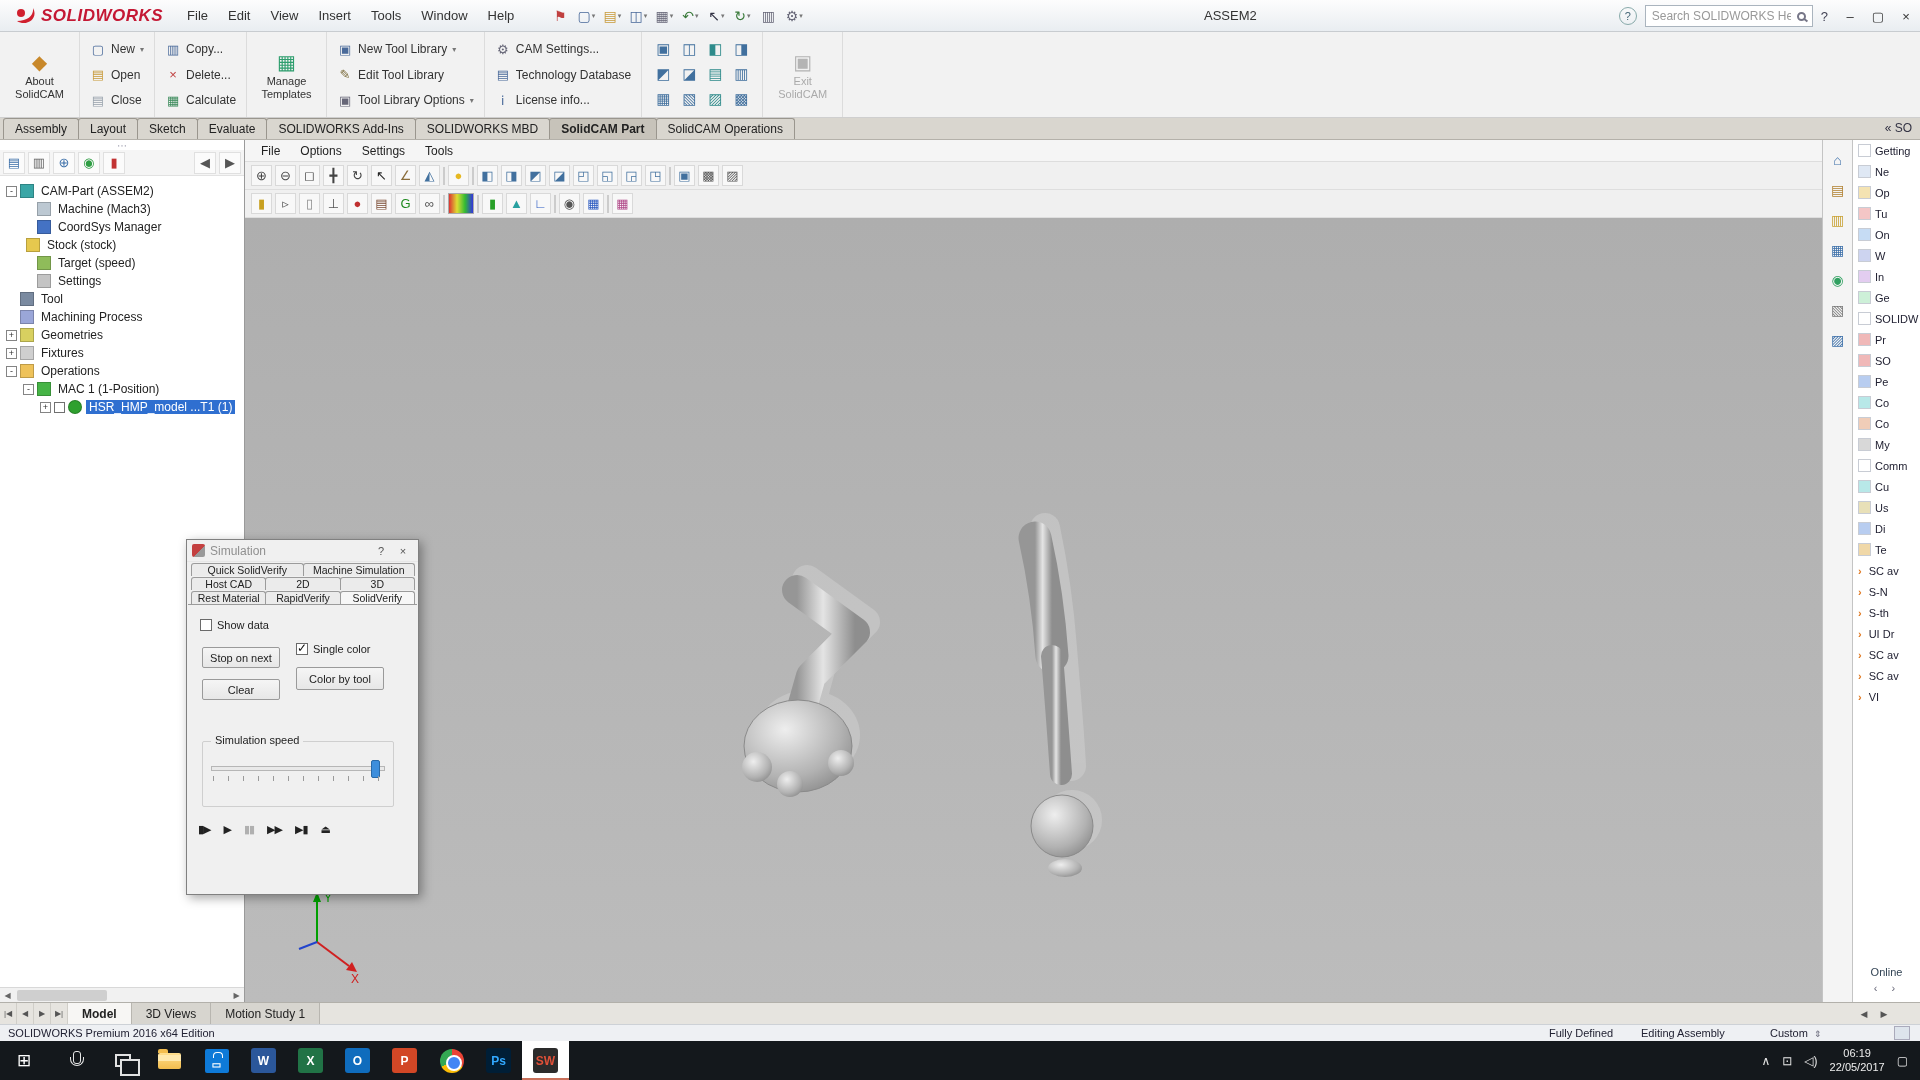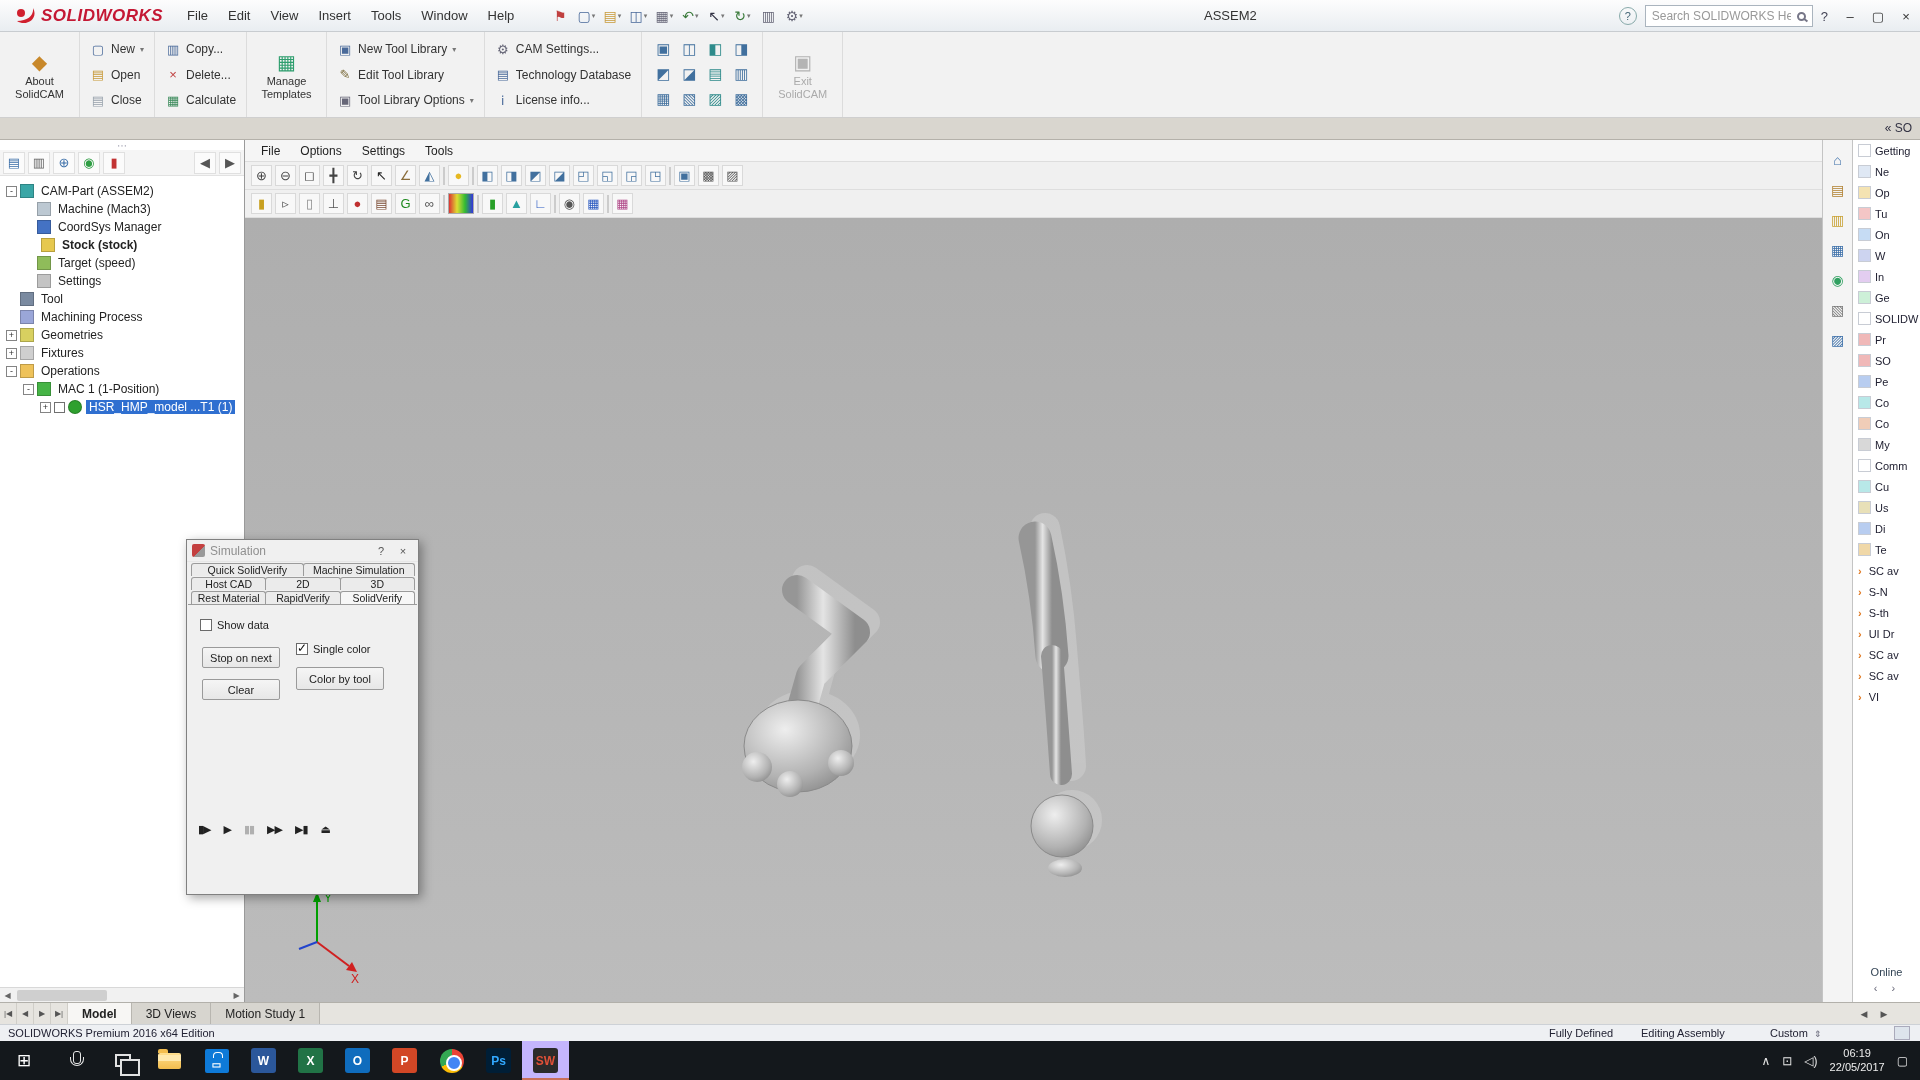--- a/index.html
+++ b/index.html
@@ -114,21 +114,21 @@
   .spin::after { content:"⇕"; }
   .sb-pane { position:absolute; right:10px; top:1px; width:16px; height:14px; border:1px solid #aab; background:#dde4ec; }
 
   
   #taskbar { position:absolute; top:1041px; left:0; width:1920px; height:39px; background:#14181c; display:flex; align-items:center; color:#eee; }
   .tb-start { width:48px; height:39px; display:flex; align-items:center; justify-content:center; font-size:17px; color:#fff; }
   .tb-search { width:318px; height:31px; background:#fff; border:1px solid #6a6a6a; display:flex; align-items:center; gap:8px; padding:0 10px; color:#606468; font-size:13px; }
   .mag.dark { border-color:#555; } .mag.dark::after { background:#555; }
   .tb-icons { display:flex; height:100%; margin-left:4px; }
   .tbi { width:47px; height:39px; display:flex; align-items:center; justify-content:center; }
-  .tbi.active { background:#c4b5fd; box-shadow:inset 0 -2px 0 #c9705a; }
+  .tbi.active { background:#ffffff; box-shadow:inset 0 -2px 0 #c9705a; }
   .appic { display:flex; align-items:center; justify-content:center; font-weight:bold; font-size:12px; }
   .ic-office { width:25px; height:25px; border-radius:3px; }
   .ic-mic { position:relative; width:14px; height:20px; }
   .ic-mic::before { content:""; position:absolute; left:4px; top:0; width:6px; height:11px; border:1.5px solid #e6e6e6; border-radius:3px; }
   .ic-mic::after { content:""; position:absolute; left:1px; top:6px; width:12px; height:8px; border:1.5px solid #e6e6e6; border-top:none; border-radius:0 0 8px 8px; }
   .ic-taskview { position:relative; width:16px; height:13px; border:2px solid #e2e2e2; }
   .ic-taskview::after { content:""; position:absolute; left:3px; top:3px; width:16px; height:13px; border:2px solid #e2e2e2; background:#14181c; }
   .ic-folder { position:relative; width:23px; height:16px; background:linear-gradient(#ffdf8e,#f3bd4e); border-radius:2px; }
   .ic-folder::before { content:""; position:absolute; top:-4px; left:0; width:10px; height:4px; background:#f3bd4e; border-radius:2px 2px 0 0; }
   .ic-folder::after { content:""; position:absolute; top:2px; left:0; width:100%; height:6px; background:#ffe9ad; }
@@ -346,20 +346,31 @@
       </span>
     </div>
   <div class="rgroup big disabled">
     <span class="bigic exit-ic"></span>
     <span class="l1">Exit</span>
     <span class="l1">SolidCAM</span>
   </div>
 </div>
 
 <div id="tabrow">
+  <div style="display:flex;align-items:flex-end;height:100%">
+
+  <span class="ctab">Assembly</span>
+      <span class="ctab">Layout</span>
+      <span class="ctab">Sketch</span>
+      <span class="ctab">Evaluate</span>
+      <span class="ctab">SOLIDWORKS Add-Ins</span>
+      <span class="ctab">SOLIDWORKS MBD</span>
+      <span class="ctab active">SolidCAM Part</span>
+      <span class="ctab">SolidCAM Operations</span>
+    </div>
   <span id="collapse-hint">« SO</span>
 </div>
 
 <div id="leftpanel">
   <div class="lp-grip"></div>
   <div class="lp-toolbar">
 
   <span class="lt-btn">
         <span style="color: rgb(58, 110, 168);">▤</span>
       </span>
@@ -401,21 +412,21 @@
         <span class="tlabel">Machine (Mach3)</span>
       </div>
 
       <div class="trow" style="padding-left: 21px;">
         <span class="texp" style="visibility: hidden;"></span>
 
         <span class="ti ic-coordsys"></span>
         <span class="tlabel">CoordSys Manager</span>
       </div>
 
-      <div class="trow" style="padding-left: 25px; font-weight: bold;">
+      <div class="trow" style="padding-left: 10px;">
         <span class="texp" style="visibility: hidden;"></span>
 
         <span class="ti ic-stock"></span>
         <span class="tlabel">Stock (stock)</span>
       </div>
 
       <div class="trow" style="padding-left: 21px;">
         <span class="texp" style="visibility: hidden;"></span>
 
         <span class="ti ic-target"></span>
@@ -955,20 +966,27 @@
       <span class="cb"></span>
       <span>Show data</span>
     </label>
     <button class="btn" style="left:14px;top:42px;width:78px">Stop on next</button>
     <label class="cbrow" style="left:108px;top:38px">
       <span class="cb checked"></span>
       <span>Single color</span>
     </label>
     <button class="btn" style="left:108px;top:62px;width:88px;height:23px">Color by tool</button>
     <button class="btn" style="left:14px;top:74px;width:78px">Clear</button>
+    <div class="group" style="left:14px;top:136px;width:192px;height:66px">
+      <span class="glabel">Simulation speed</span>
+      <div class="track">
+        <span class="handle"></span>
+      </div>
+      <div class="ticks"></div>
+    </div>
     <div class="transport" style="left:10px;top:218px">
 
     <button class="tr-btn">▮▶</button>
         <button class="tr-btn">▶</button>
         <button class="tr-btn disabled">▮▮</button>
         <button class="tr-btn">▶▶</button>
         <button class="tr-btn">▶▮</button>
         <button class="tr-btn">⏏</button>
       </div>
   </div>

